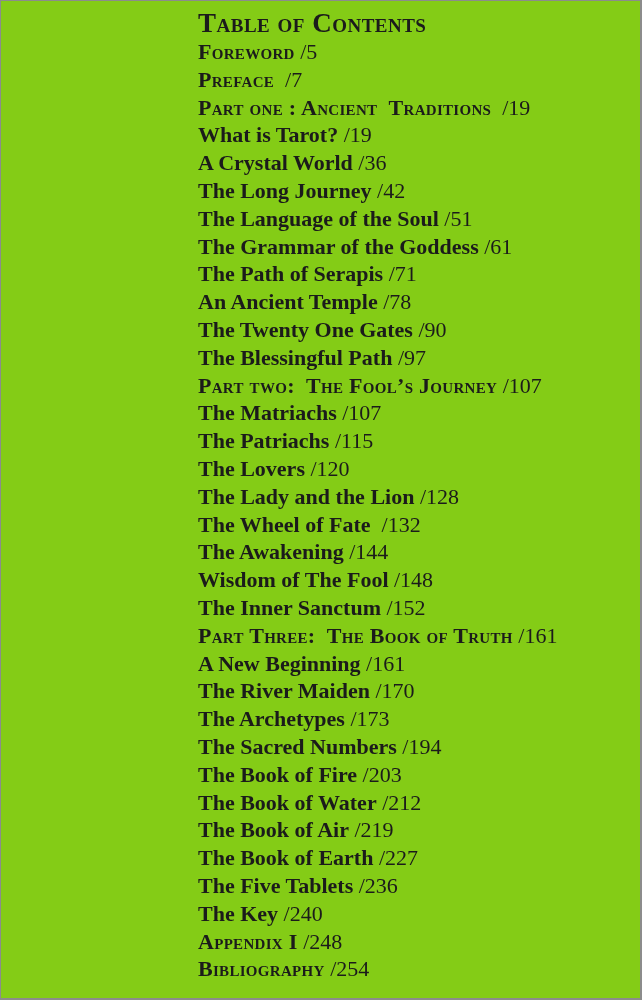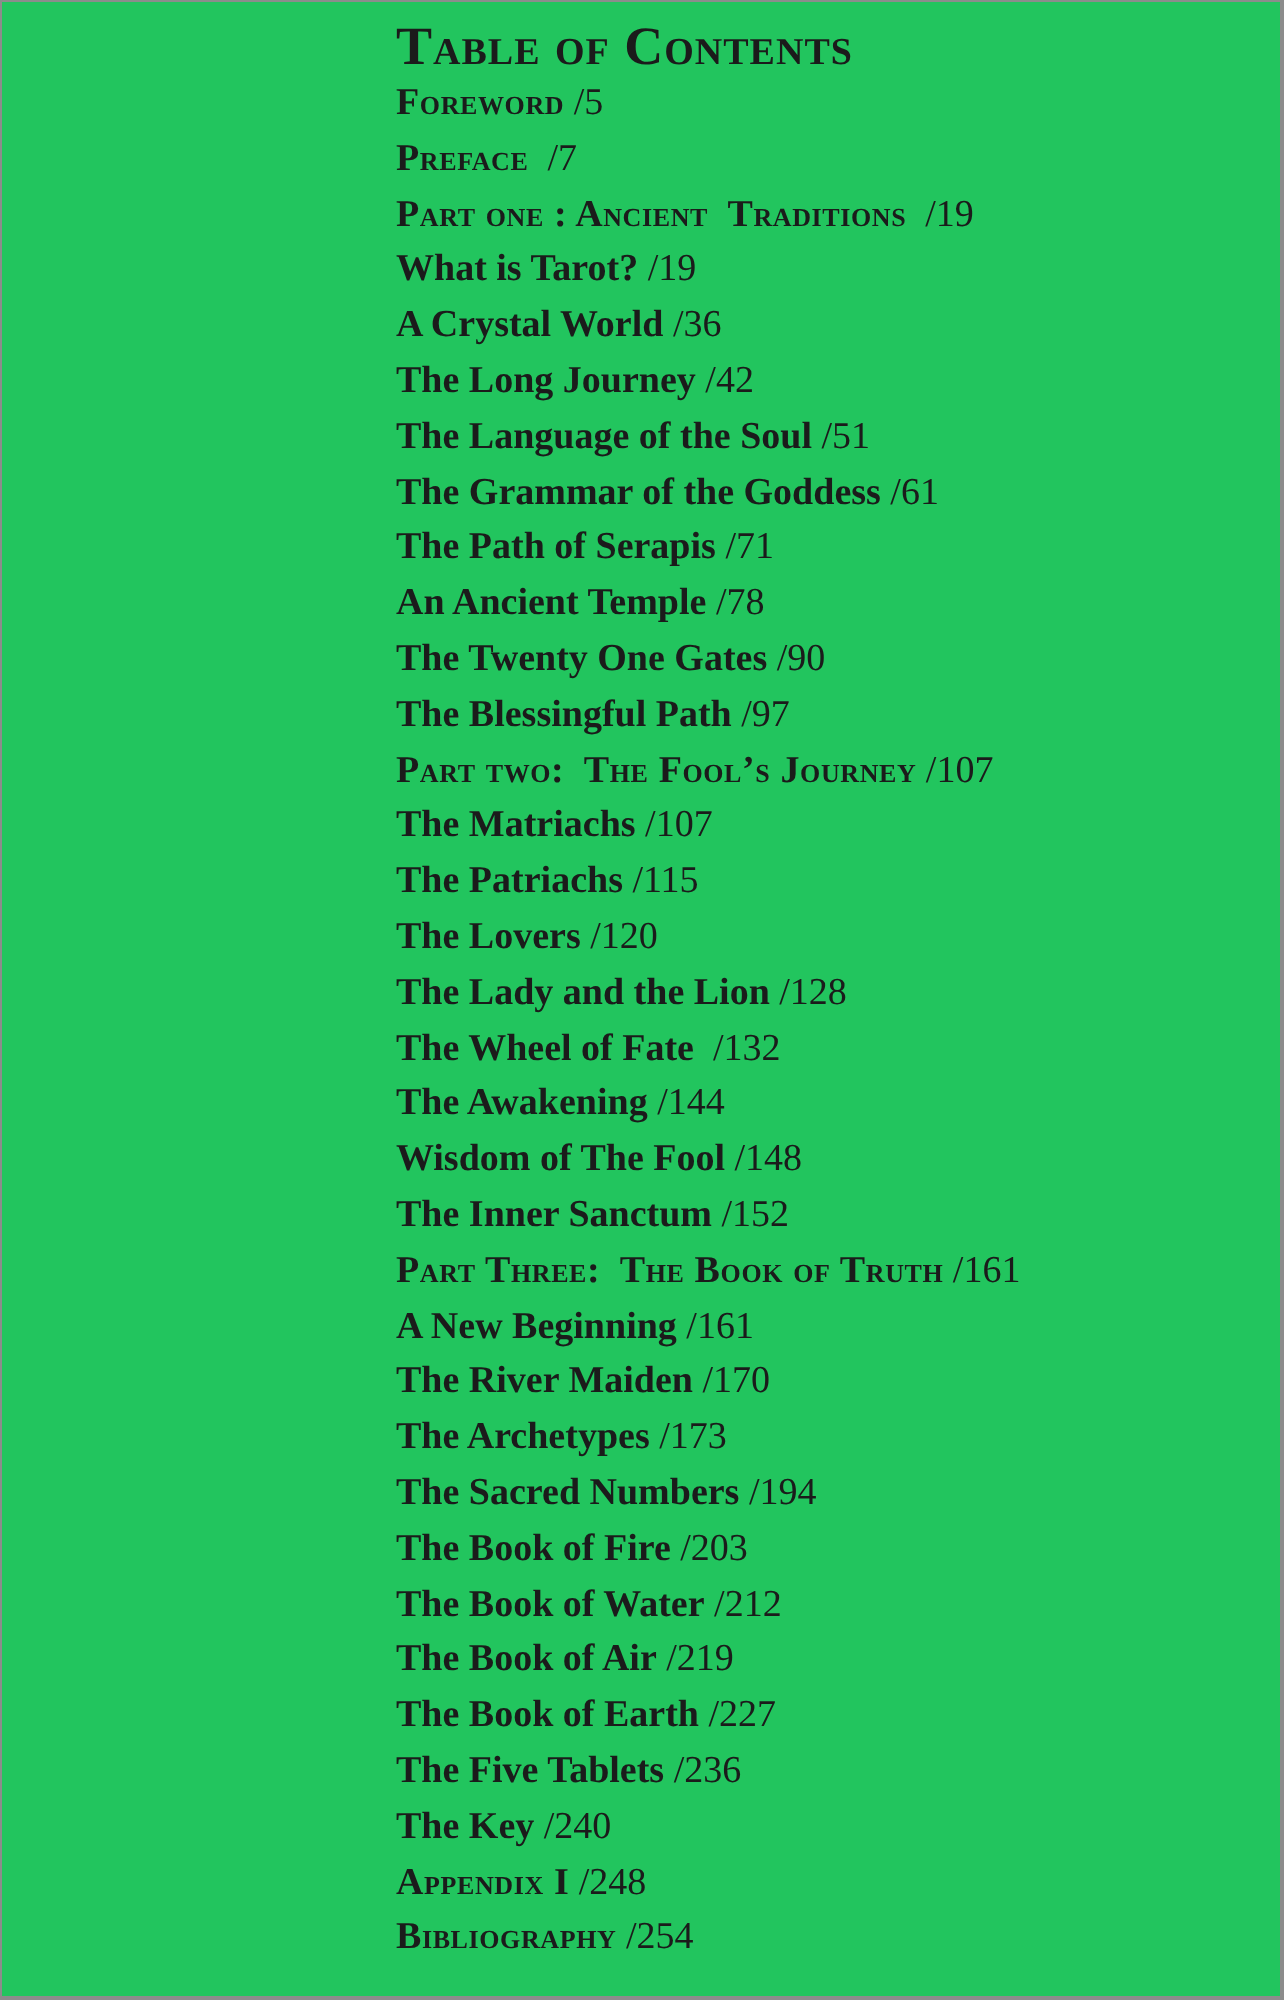--- a/index.html
+++ b/index.html
@@ -6,41 +6,41 @@
     margin: 0;
     padding: 0;
     width: 642px;
     height: 1000px;
     background: #ffffff;
   }
   .page {
     box-sizing: border-box;
     width: 642px;
     height: 1000px;
-    background: #22c55e;
+    background: #84cc16;
     border: 1px solid #8c8c8c;
     border-right-width: 2px;
     border-bottom-width: 2px;
     padding: 7px 22px 0 197px;
     font-family: "Liberation Serif", "DejaVu Serif", serif;
     color: #1b1b1b;
     overflow: hidden;
   }
   .title {
     margin: 0;
     font-size: 27px;
     font-weight: bold;
     font-variant: small-caps;
     letter-spacing: 0.5px;
     line-height: 30px;
     height: 30px;
     white-space: pre;
   }
   .toc {
-    font-size: 19px;
+    font-size: 22px;
     white-space: pre;
   }
   .toc-row {
     height: 27.8px;
     line-height: 27.8px;
   }
   .part {
     font-weight: bold;
     font-variant: small-caps;
     letter-spacing: 0.3px;

